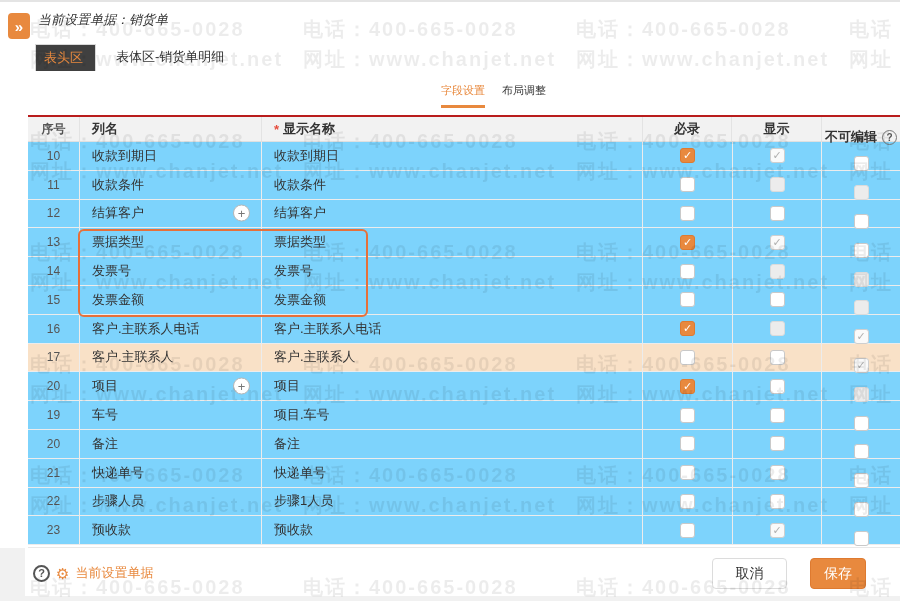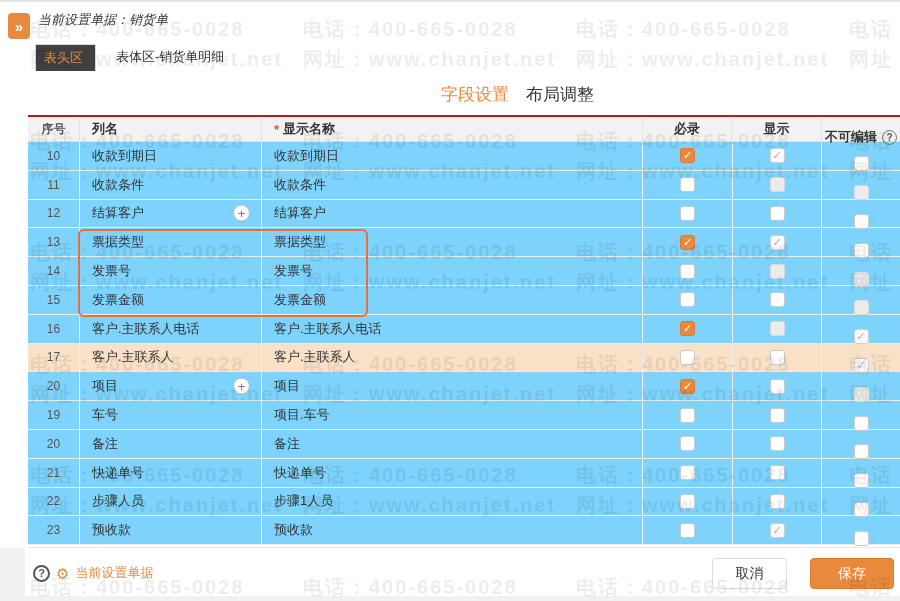--- a/index.html
+++ b/index.html
@@ -30,21 +30,21 @@
   .doc-label{position:absolute;left:38px;top:11px;font-size:13px;color:var(--txt);font-style:italic;}
 
   
   .doc-tabs{position:absolute;left:35px;top:44px;display:flex;align-items:flex-end;}
   .doc-tab{font-size:13px;color:var(--txt);padding:0 12px;height:27px;line-height:26px;cursor:pointer;}
   .doc-tab.active{color:var(--accent);border:1px solid #D9D9D9;border-bottom:none;background:#404040;padding-left:8px;}
   .doc-tab.plain{margin-left:8px;}
 
   
   .view-tabs{position:absolute;left:441px;top:83px;display:flex;gap:17px;}
-  .view-tab{font-size:17px;color:var(--txt);padding-bottom:13px;cursor:pointer;}
+  .view-tab{font-size:11px;color:var(--txt);padding-bottom:7px;cursor:pointer;}
   .view-tab.active{color:var(--accent);border-bottom:3px solid var(--accent);}
 
   
   .table{position:absolute;left:28px;top:115px;width:872px;}
   .thead{display:flex;height:27px;background:var(--header-bg);border-top:2px solid #b91c1c;
     border-bottom:1px solid var(--border-dark);font-size:13px;font-weight:bold;color:var(--txt);}
   .trow{display:flex;height:28.8px;border-bottom:1px solid var(--border);background:#7dd3fc;}
   .trow.hl{background:var(--row-hl);}
   .cell{display:flex;align-items:center;border-right:1px solid var(--border);height:100%;
     font-size:13px;color:var(--txt);overflow:hidden;white-space:nowrap;}
@@ -79,21 +79,21 @@
   
   .footer-divider{position:absolute;left:28px;top:547px;width:872px;height:1px;background:#E8E8E8;}
   .manage-wrap{position:absolute;left:33px;top:564px;display:flex;align-items:center;gap:6px;}
   .help-circ{width:17px;height:17px;border:2px solid #555;border-radius:50%;display:flex;
     align-items:center;justify-content:center;font-size:11px;font-weight:bold;color:#555;cursor:pointer;}
   .gear{color:var(--accent);font-size:15px;line-height:1;}
   .manage-link{color:var(--accent);font-size:13px;cursor:pointer;}
   .btn{position:absolute;top:558px;height:31px;border-radius:4px;font-size:14px;display:flex;
     align-items:center;justify-content:center;cursor:pointer;}
   .btn-cancel{left:712px;width:75px;background:#fff;border:1px solid #DCDCDC;color:var(--txt);}
-  .btn-save{left:810px;width:84px;background:var(--accent);border:1px solid var(--accent-dark);color:#fff;}
+  .btn-save{left:810px;width:56px;background:var(--accent);border:1px solid var(--accent-dark);color:#fff;}
 
   
   #watermarks{position:absolute;left:0;top:0;width:900px;height:601px;z-index:60;pointer-events:none;overflow:hidden;}
   .wm{position:absolute;font-size:20px;font-weight:bold;letter-spacing:2px;color:rgba(0,0,0,0.075);white-space:nowrap;}
 </style>
 </head>
 <body>
 
 <div id="app">
 

